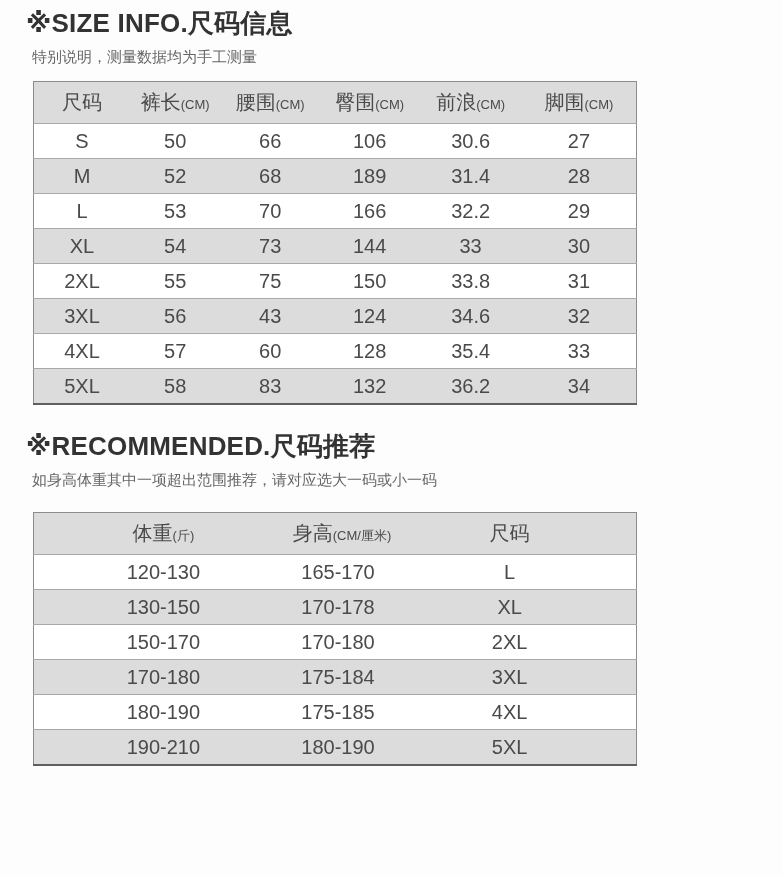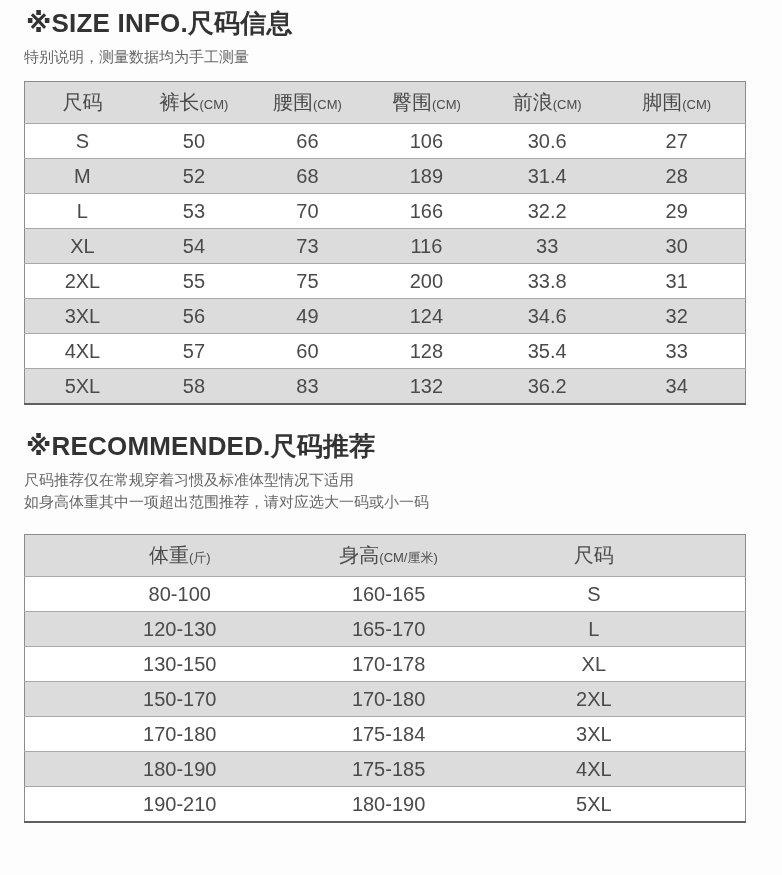--- a/index.html
+++ b/index.html
@@ -15,29 +15,29 @@
   .section.second { padding-top: 24px; }
   .sec-title {
     margin: 0 16px 6px 26px;
     font-size: 26px;
     font-weight: bold;
     color: #333333;
     letter-spacing: 0.2px;
     white-space: nowrap;
   }
   .note {
-    margin: 0 0 2px 24px;
+    margin: 0 0 2px 32px;
     font-size: 15px;
     line-height: 20px;
     color: #666666;
     white-space: nowrap;
   }
   table {
-    width: 722px;
-    margin: 14px 0 0 24px;
+    width: 604px;
+    margin: 14px 0 0 33px;
     border-collapse: collapse;
     table-layout: fixed;
     border: 1px solid #8c8c8c;
     border-bottom: 2px solid #5f5f5f;
     background: #ffffff;
   }
   .second table { margin-top: 22px; }
   th, td {
     text-align: center;
     vertical-align: middle;
@@ -119,38 +119,38 @@
           <td>70</td>
           <td>166</td>
           <td>32.2</td>
           <td>29</td>
         </tr>
 
         <tr>
           <td>XL</td>
           <td>54</td>
           <td>73</td>
-          <td>116</td>
+          <td>144</td>
           <td>33</td>
           <td>30</td>
         </tr>
 
         <tr>
           <td>2XL</td>
           <td>55</td>
           <td>75</td>
-          <td>200</td>
+          <td>150</td>
           <td>33.8</td>
           <td>31</td>
         </tr>
 
         <tr>
           <td>3XL</td>
           <td>56</td>
-          <td>49</td>
+          <td>43</td>
           <td>124</td>
           <td>34.6</td>
           <td>32</td>
         </tr>
 
         <tr>
           <td>4XL</td>
           <td>57</td>
           <td>60</td>
           <td>128</td>
@@ -165,46 +165,40 @@
           <td>132</td>
           <td>36.2</td>
           <td>34</td>
         </tr>
       </tbody>
   </table>
 </div>
 
 <div class="section second">
   <div class="sec-title">※RECOMMENDED.尺码推荐</div>
-  <div class="note">尺码推荐仅在常规穿着习惯及标准体型情况下适用</div>
   <div class="note">如身高体重其中一项超出范围推荐，请对应选大一码或小一码</div>
 
   <table>
     <colgroup>
       <col style="width:43%">
         <col style="width:15%">
         <col style="width:42%">
     </colgroup>
     <thead>
       <tr>
 
           <th><span>体重</span><span class="unit">(斤)</span></th>
 
           <th><span>身高</span><span class="unit">(CM/厘米)</span></th>
 
           <th><span>尺码</span><span class="unit"></span></th>
         </tr>
     </thead>
     <tbody>
 
-        <tr>
-          <td>80-100</td>
-          <td>160-165</td>
-          <td>S</td>
-        </tr>
 
 
         <tr>
           <td>120-130</td>
           <td>165-170</td>
           <td>L</td>
         </tr>
 
         <tr>
           <td>130-150</td>

